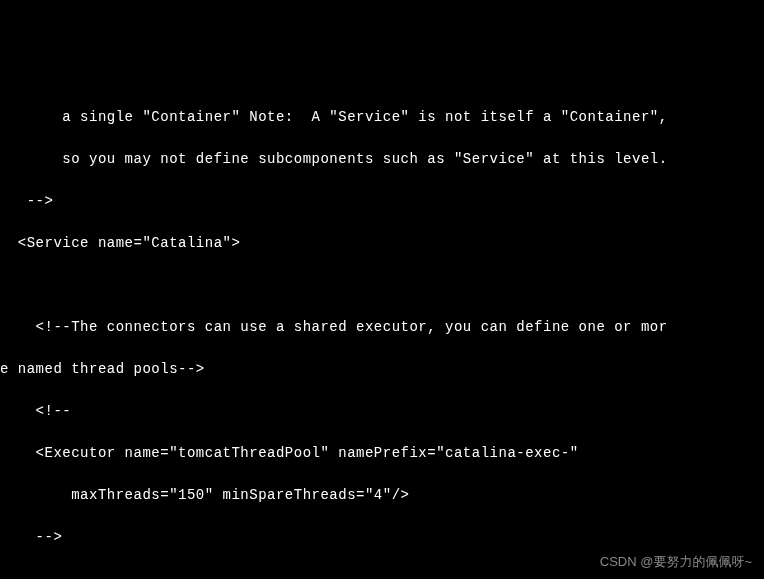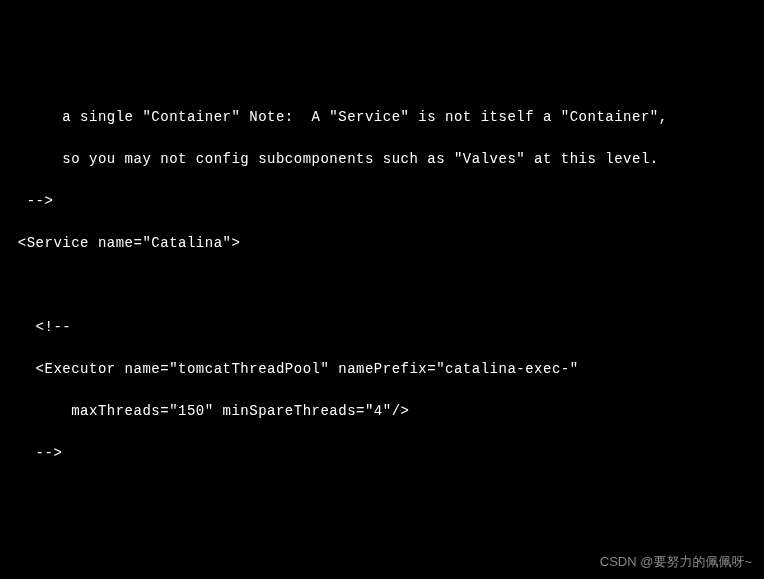--- a/index.html
+++ b/index.html
@@ -36,24 +36,26 @@
       letter-spacing: normal;
     }
   </style>
 </head>
 <body>
 
 
 
 <div class="terminal-content">
 <div class="line">       a single "Container" Note:  A "Service" is not itself a "Container",</div>
-<div class="line">       so you may not config subcomponents such as "Valves" at this level.</div>
+<div class="line">       so you may not define subcomponents such as "Service" at this level.</div>
 <div class="line">   --&gt;</div>
 <div class="line">  &lt;Service name="Catalina"&gt;</div>
 <div class="line"></div>
+<div class="line">    &lt;!--The connectors can use a shared executor, you can define one or mor</div>
+<div class="line">e named thread pools--&gt;</div>
 <div class="line">    &lt;!--</div>
 <div class="line">    &lt;Executor name="tomcatThreadPool" namePrefix="catalina-exec-"</div>
 <div class="line">        maxThreads="150" minSpareThreads="4"/&gt;</div>
 <div class="line">    --&gt;</div>
 
 
 
 
 
 

